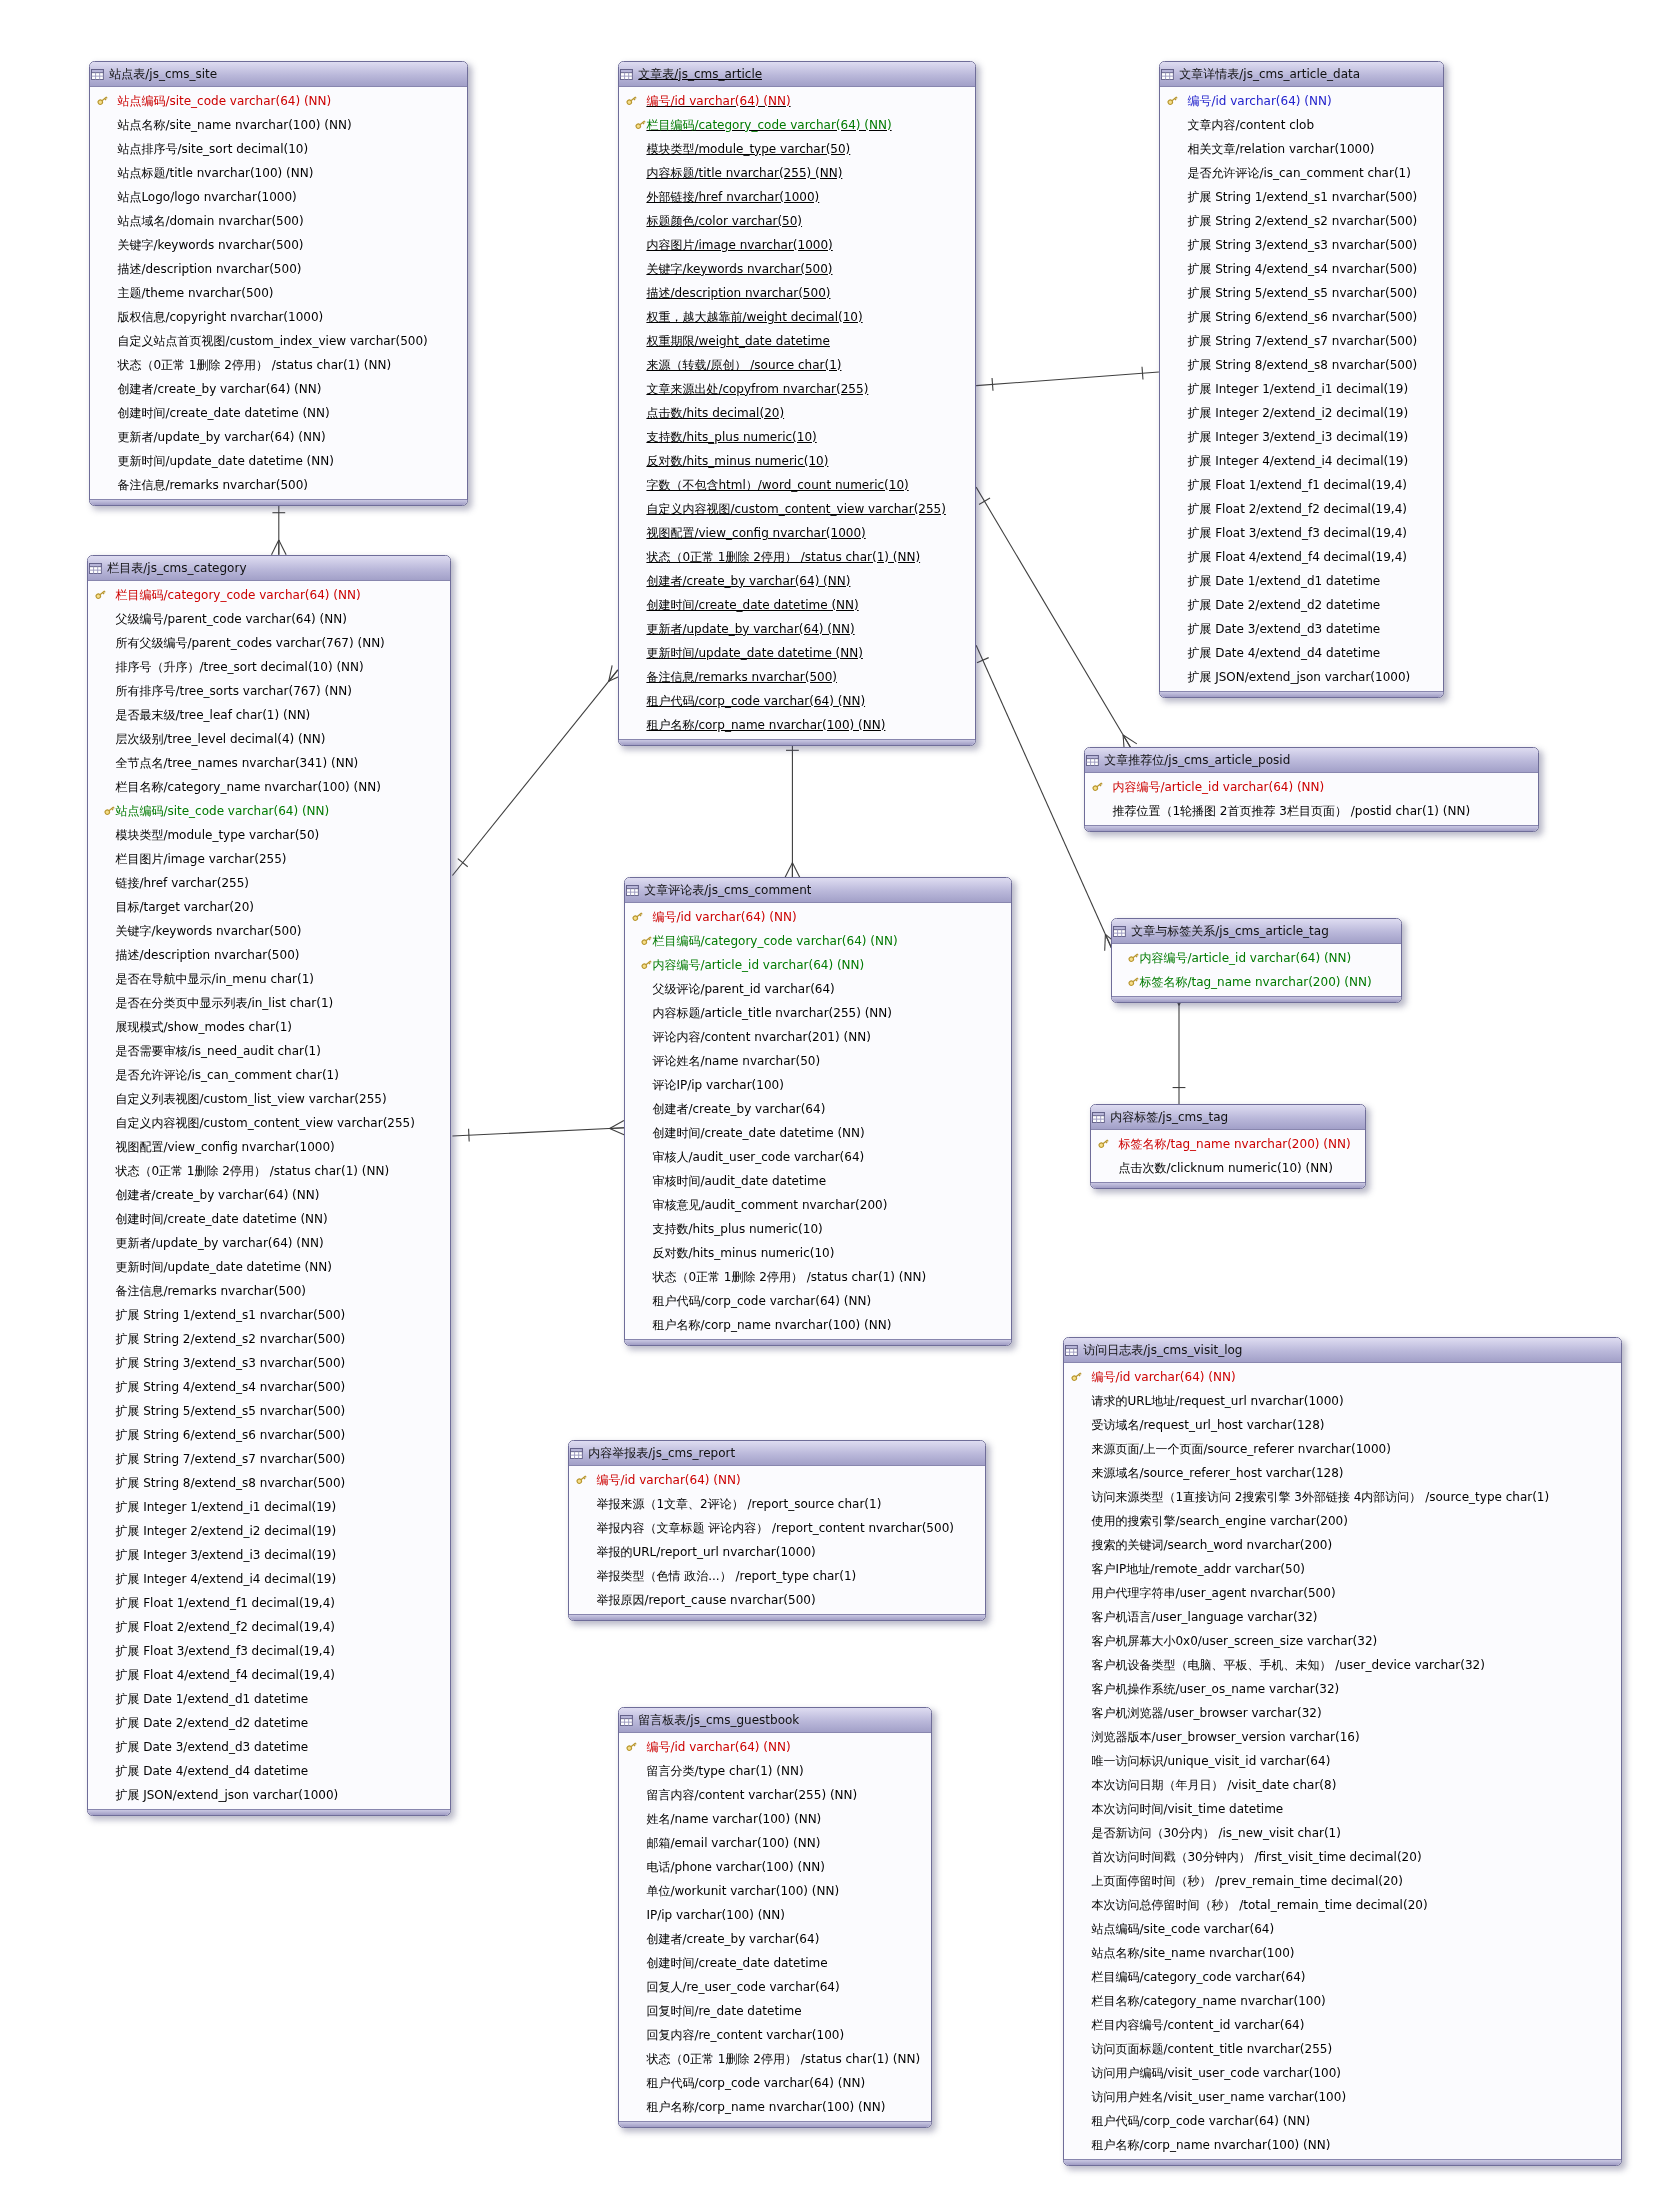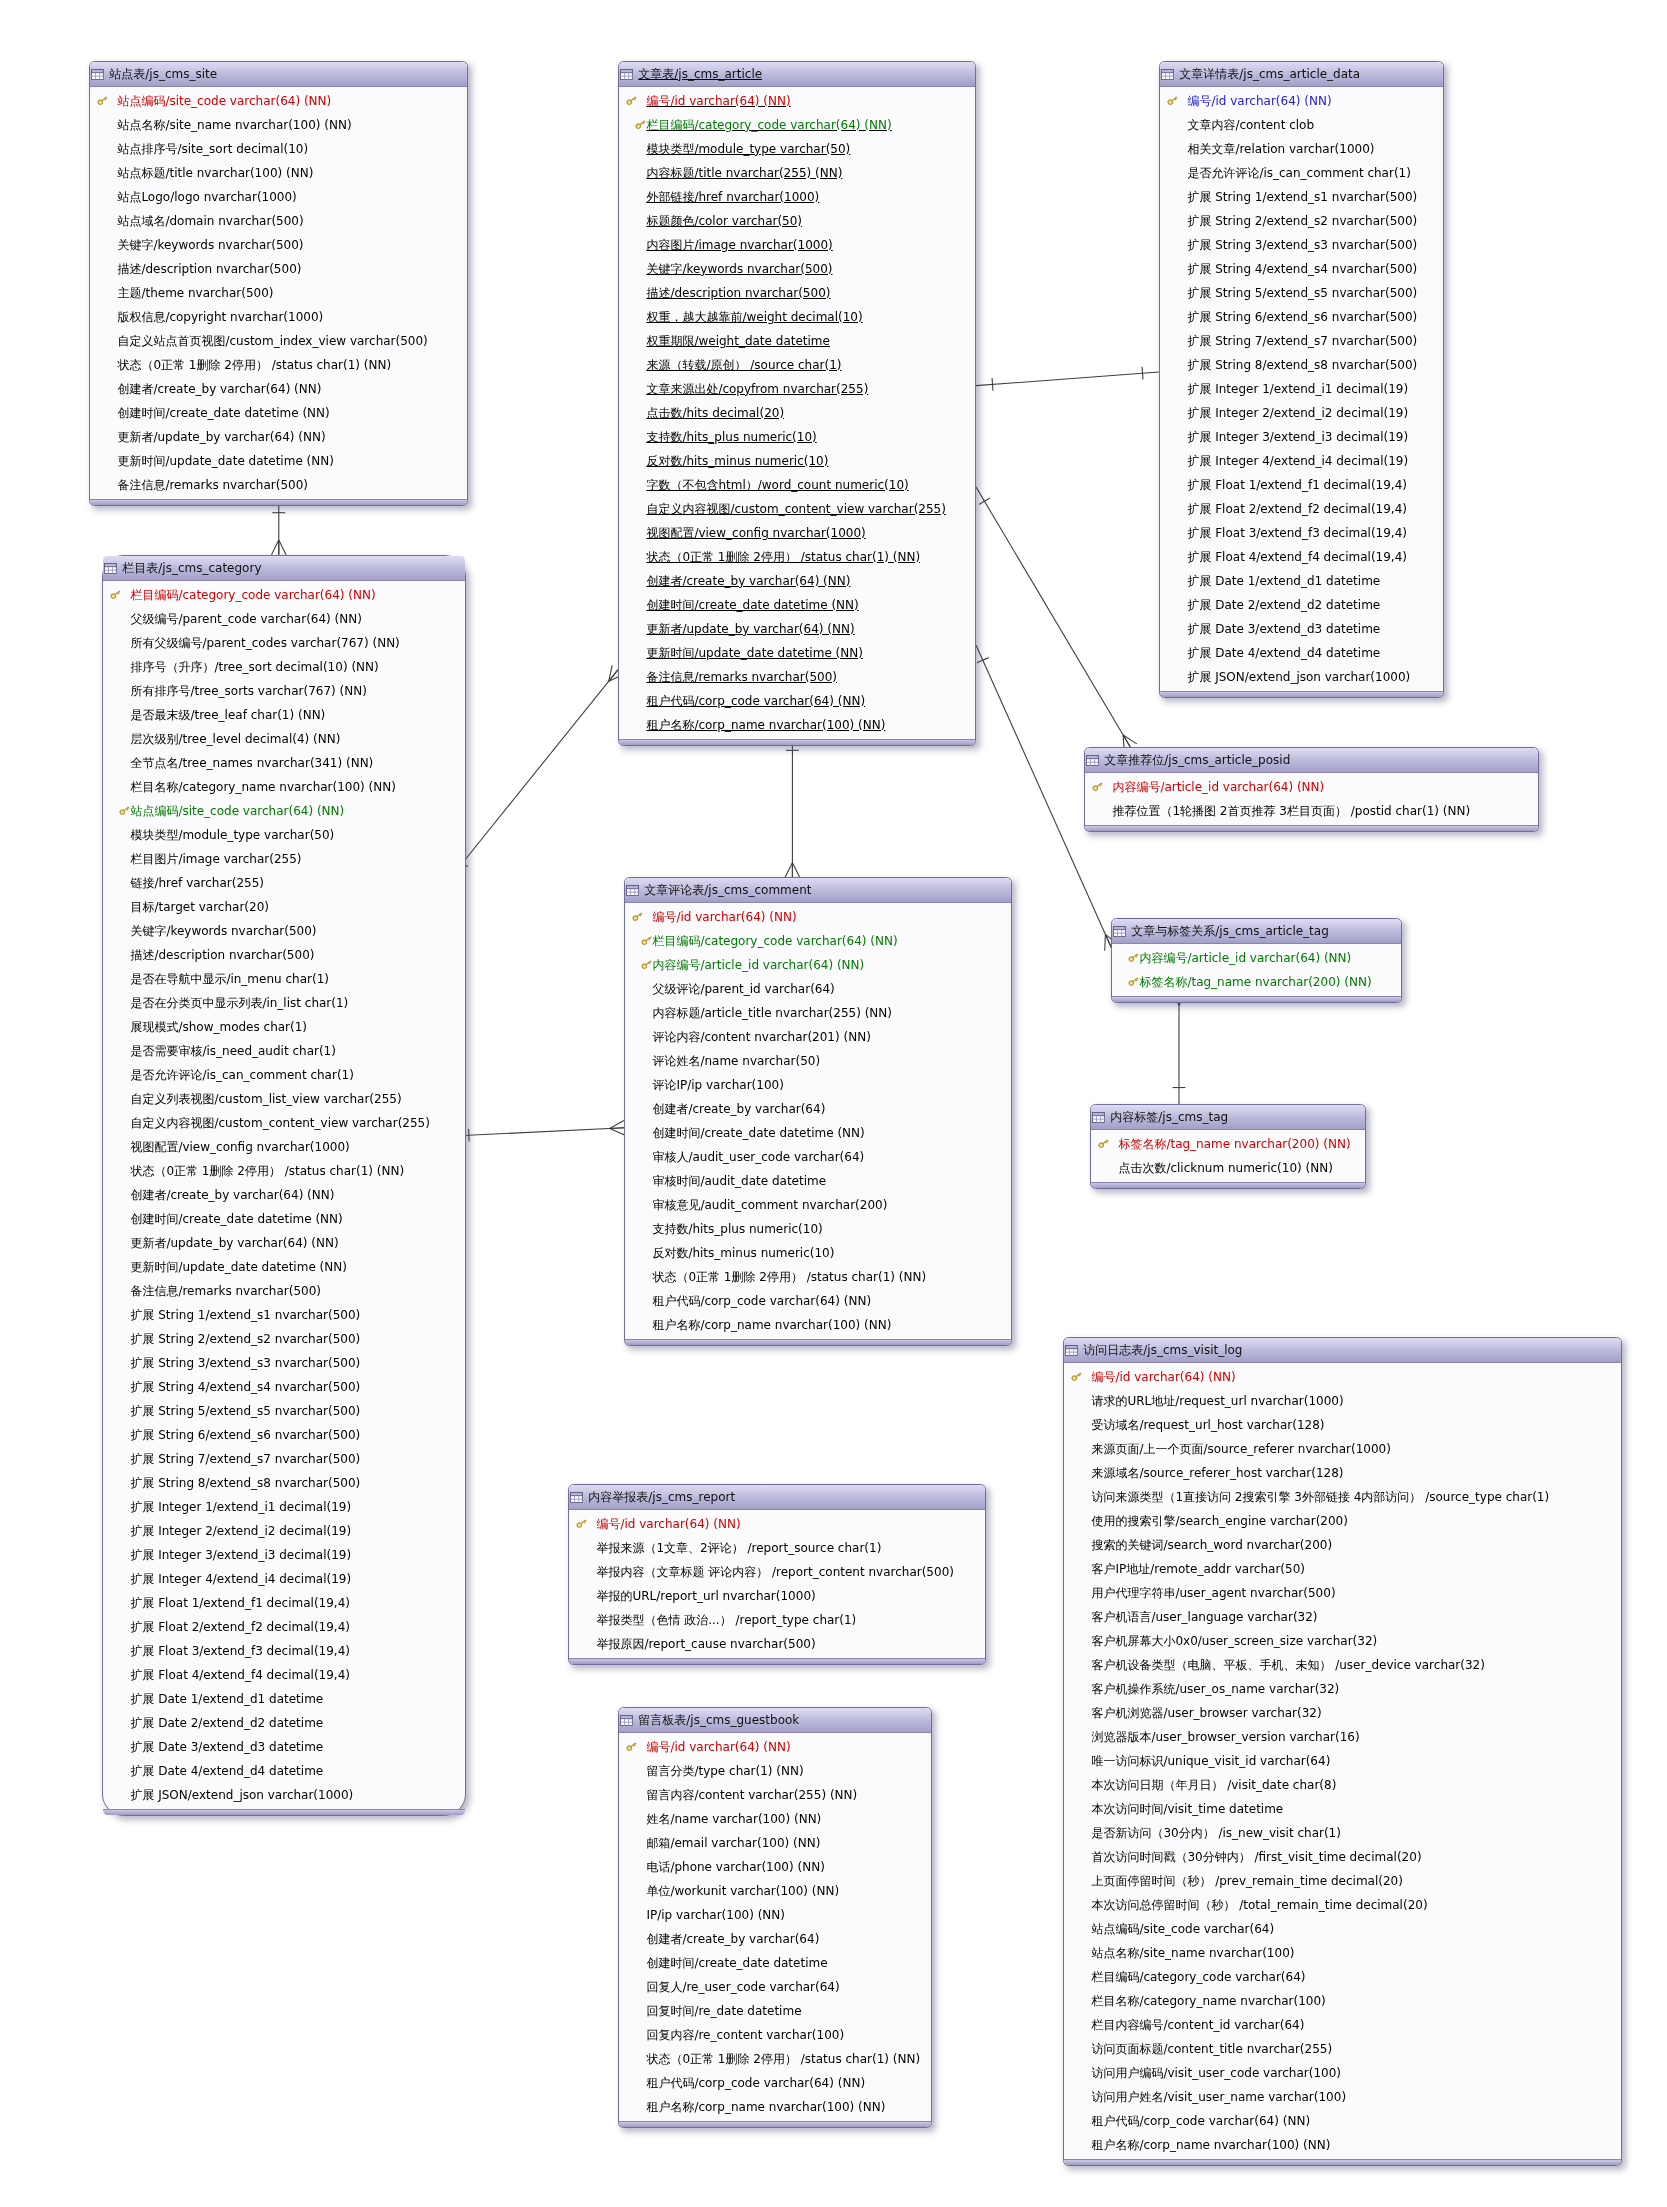--- a/index.html
+++ b/index.html
@@ -427,21 +427,21 @@
           <span class="gutter"></span>
           <span class="ftext c-n">扩展 Date 4/extend_d4 datetime</span>
         </div>
         <div class="row">
           <span class="gutter"></span>
           <span class="ftext c-n">扩展 JSON/extend_json varchar(1000)</span>
         </div>
       </div>
       <div class="tfoot"></div>
     </div>
-    <div class="table-node" style="left: 102px; top: 555px; width: 364px; border-radius: 22px;">
+    <div class="table-node" style="left: 87px; top: 555px; width: 364px;">
       <div class="thead">
         <span class="ticon">
           <svg width="12.8" height="11" viewBox="0 0 14 12">
             <rect x="0.5" y="0.5" width="13" height="11" fill="#ffffff" stroke="#5f5d85"></rect>
             <rect x="0.5" y="0.5" width="13" height="3.5" fill="#b7b5d8" stroke="#5f5d85"></rect>
             <line x1="5" y1="4" x2="5" y2="11.5" stroke="#9a98bd"></line>
             <line x1="9.5" y1="4" x2="9.5" y2="11.5" stroke="#9a98bd"></line>
             <line x1="0.5" y1="7.8" x2="13.5" y2="7.8" stroke="#9a98bd"></line>
           </svg>
         </span>
@@ -893,21 +893,21 @@
           </span>
           <span class="ftext c-pk">标签名称/tag_name nvarchar(200) (NN)</span>
         </div>
         <div class="row">
           <span class="gutter"></span>
           <span class="ftext c-n">点击次数/clicknum numeric(10) (NN)</span>
         </div>
       </div>
       <div class="tfoot"></div>
     </div>
-    <div class="table-node" style="left: 568px; top: 1440px; width: 418px; margin-top: 44px;">
+    <div class="table-node" style="left: 568px; top: 1440px; width: 418px;">
       <div class="thead">
         <span class="ticon">
           <svg width="12.8" height="11" viewBox="0 0 14 12">
             <rect x="0.5" y="0.5" width="13" height="11" fill="#ffffff" stroke="#5f5d85"></rect>
             <rect x="0.5" y="0.5" width="13" height="3.5" fill="#b7b5d8" stroke="#5f5d85"></rect>
             <line x1="5" y1="4" x2="5" y2="11.5" stroke="#9a98bd"></line>
             <line x1="9.5" y1="4" x2="9.5" y2="11.5" stroke="#9a98bd"></line>
             <line x1="0.5" y1="7.8" x2="13.5" y2="7.8" stroke="#9a98bd"></line>
           </svg>
         </span>

